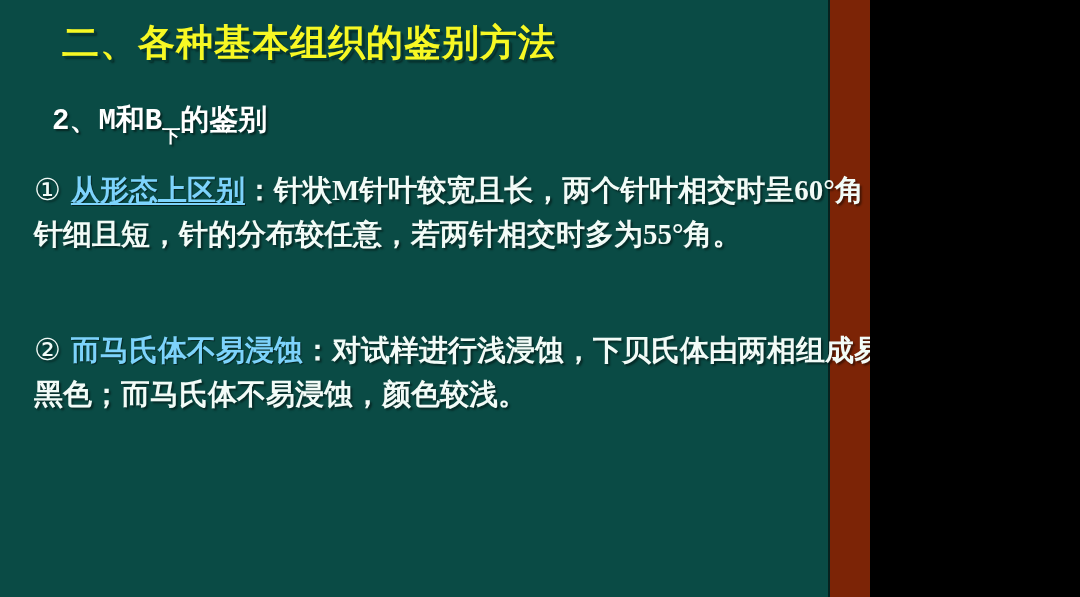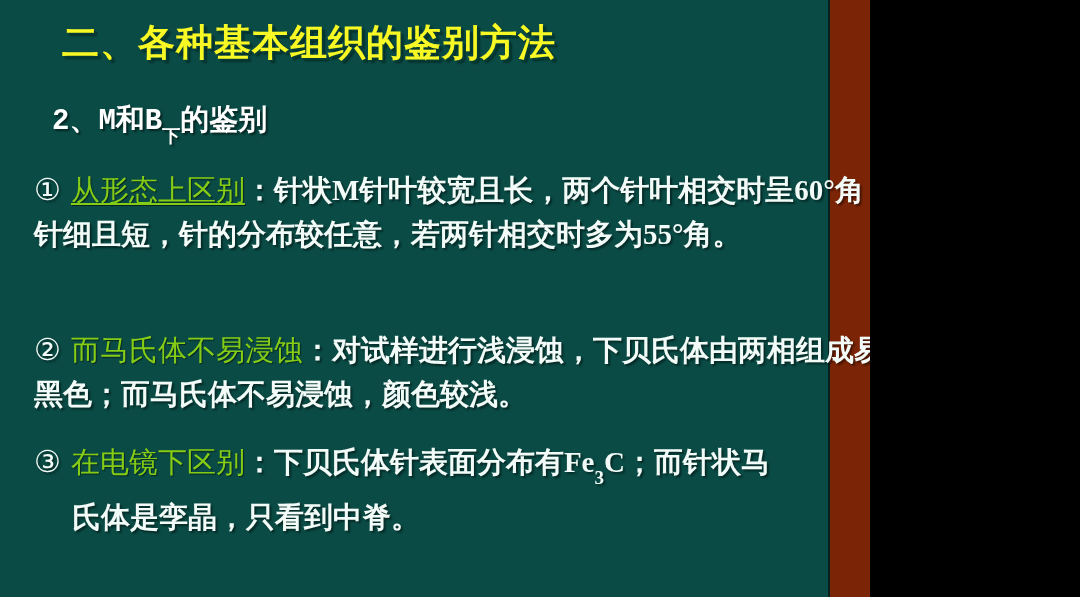--- a/index.html
+++ b/index.html
@@ -70,22 +70,22 @@
     line-height: 44px;
     text-shadow: 2px 2px 2px rgba(0,0,0,.45);
     letter-spacing: 0px;
   }
   .para .marker {
     font-weight: normal;
     font-size: 30px;
     padding-right: 10px;
   }
   .kw {
-    color: #84cc16;
-    font-weight: normal;
+    color: #7dd3fc;
+    font-weight: bold;
     text-shadow: 1px 1px 1px rgba(0,0,0,.5);
   }
   .kw.underline {
     text-decoration: underline;
     text-underline-offset: 3px;
   }
   .sub3 {
     font-size: 19px;
     vertical-align: sub;
     position: relative;
@@ -128,23 +128,20 @@
   </div>
 
   <div class="para" id="para-1">
     <span class="marker">①</span><span class="kw underline">从形态上区别</span><span>：</span><span>针状M针叶较宽且长，两个针叶相交时呈60</span><span>°</span><span>角；下贝氏体针细且短，针的分布较任意，若两针相交时多为55</span><span>°</span><span>角。</span>
   </div>
 
   <div class="para" id="para-2">
     <span class="marker">②</span><span class="kw">而马氏体不易浸蚀</span><span>：</span><span>对试样进行浅浸蚀，下贝氏体由两相组成易于浸蚀，呈黑色；而马氏体不易浸蚀，颜色较浅。</span>
   </div>
 
-  <div class="para" id="para-3">
-    <span class="marker">③</span><span class="kw">在电镜下区别</span><span>：</span><span>下贝氏体针表面分布有Fe</span><span class="sub3">3</span><span>C；而针状马</span><span class="l2">氏体是孪晶，只看到中脊。</span>
-  </div>
 
   <div id="watermark">
     <span>
       <svg id="wechat-icon" width="42" height="34" viewBox="0 0 42 34" aria-hidden="true">
 
         <ellipse cx="15" cy="12.5" rx="13.5" ry="11.5" fill="#f0f6f3"></ellipse>
         <polygon points="6,21 3,28.5 11.5,24.5" fill="#f0f6f3"></polygon>
         <ellipse cx="10" cy="9.8" rx="2.2" ry="2.4" fill="#0a4b45"></ellipse>
         <ellipse cx="19.6" cy="9.8" rx="2.2" ry="2.4" fill="#0a4b45"></ellipse>
 

